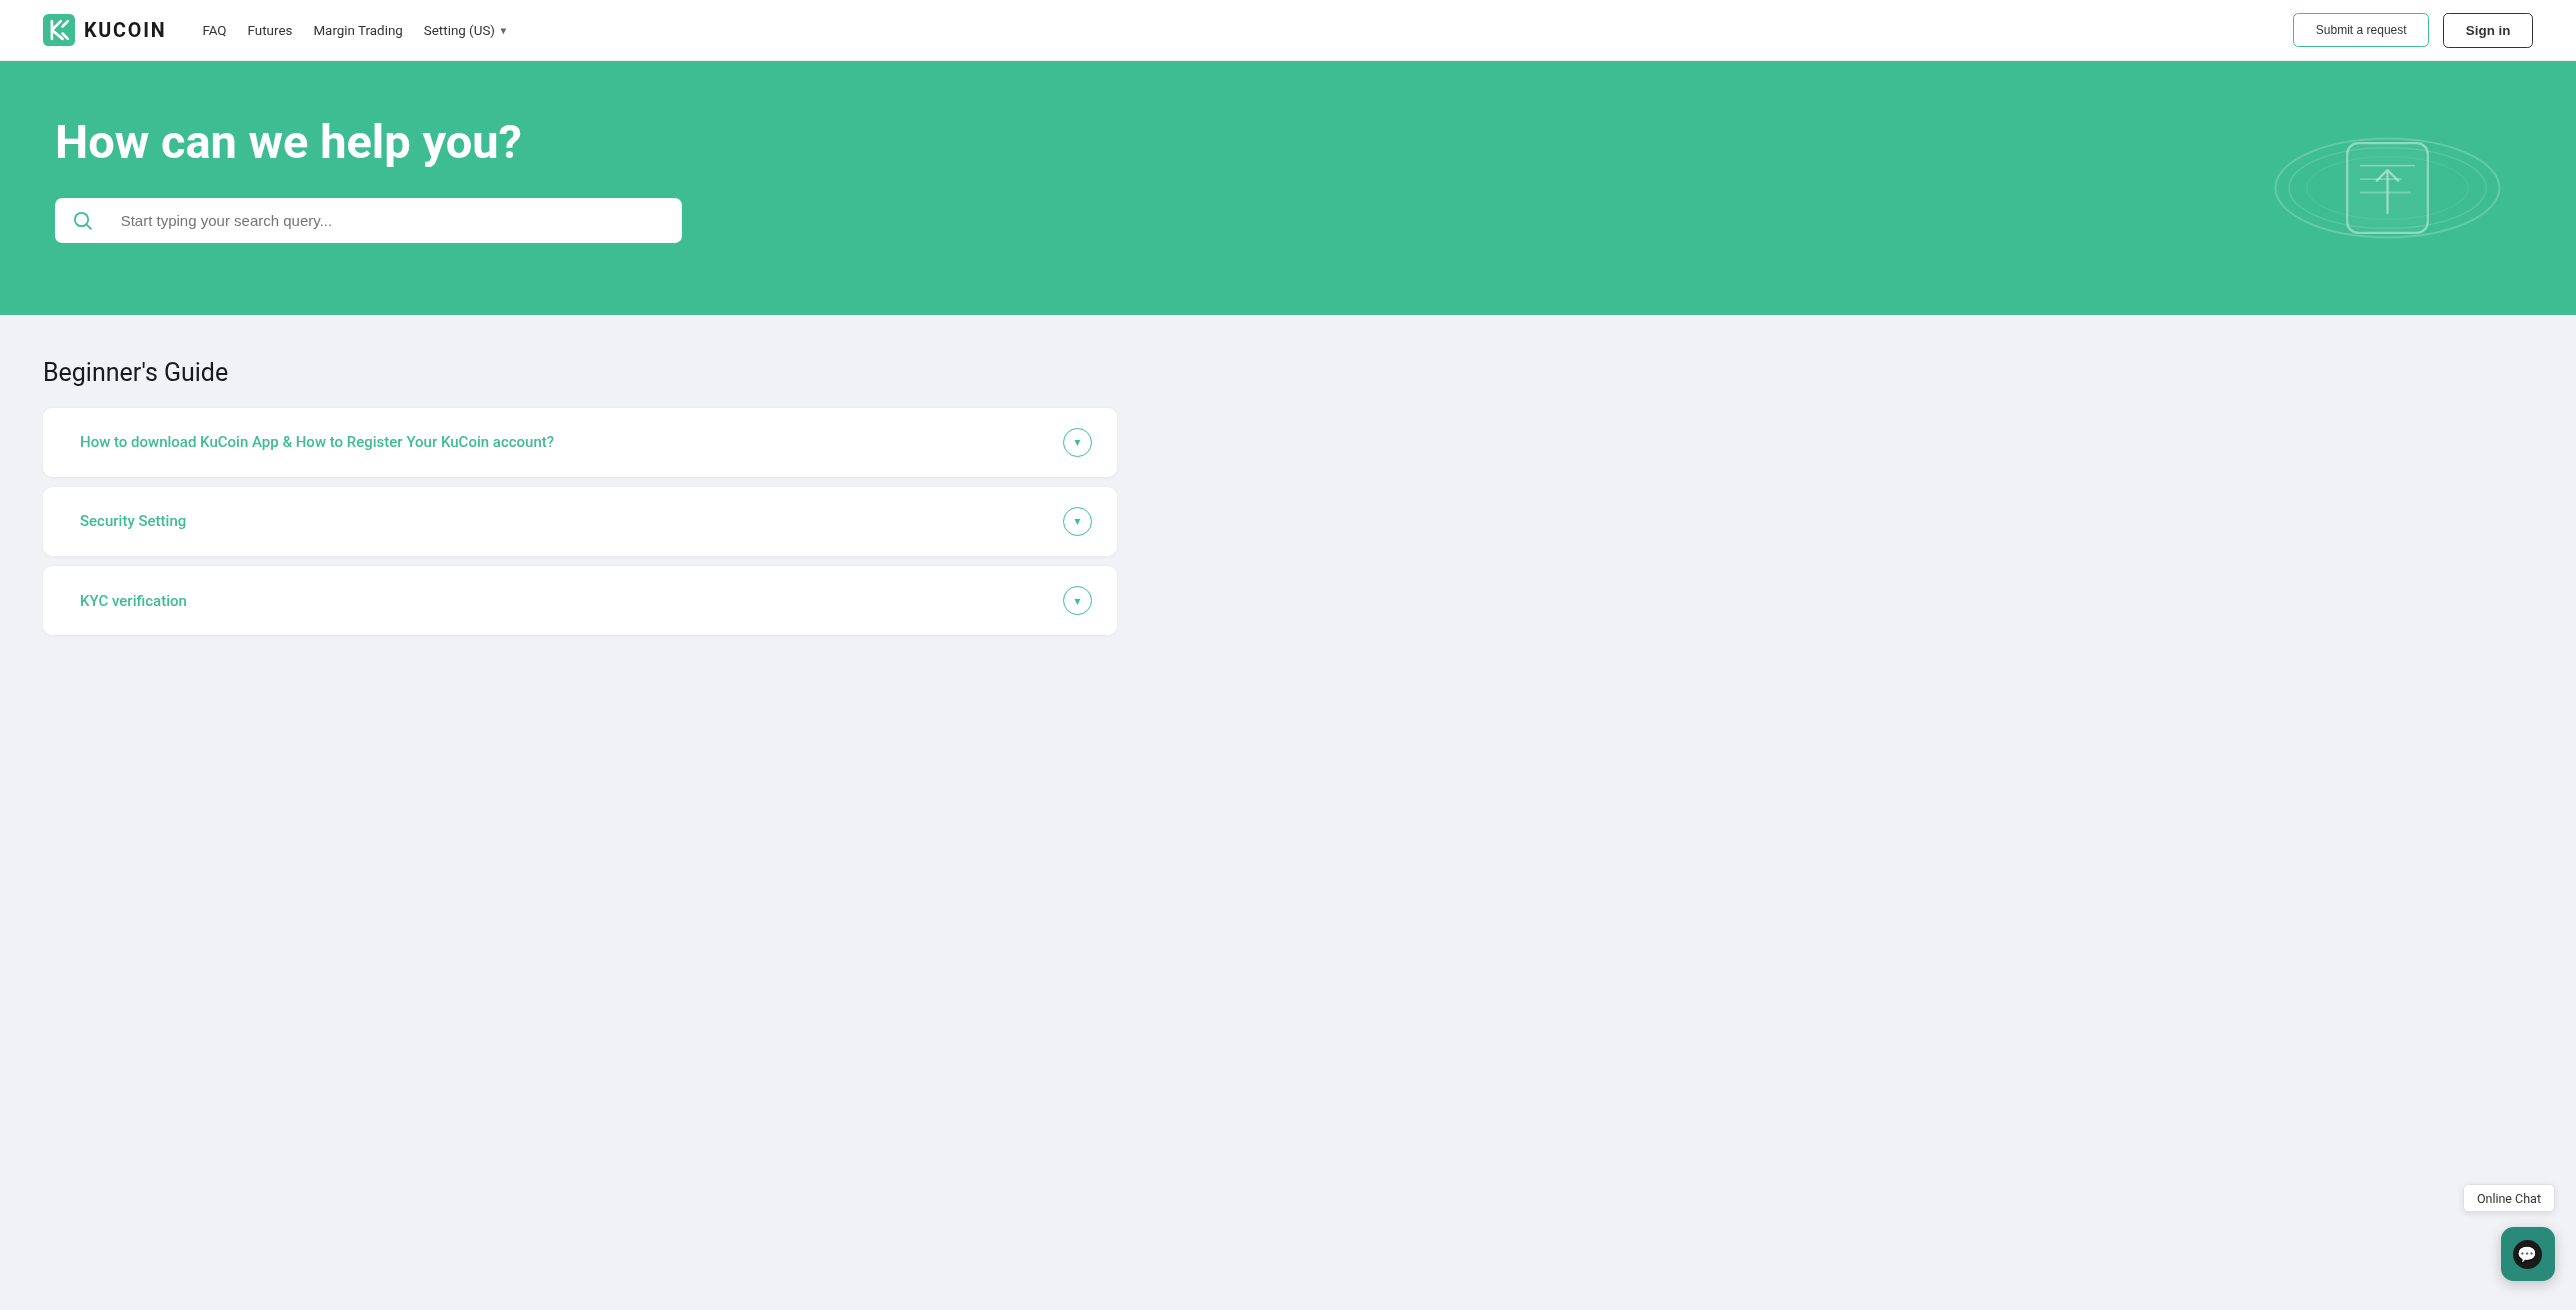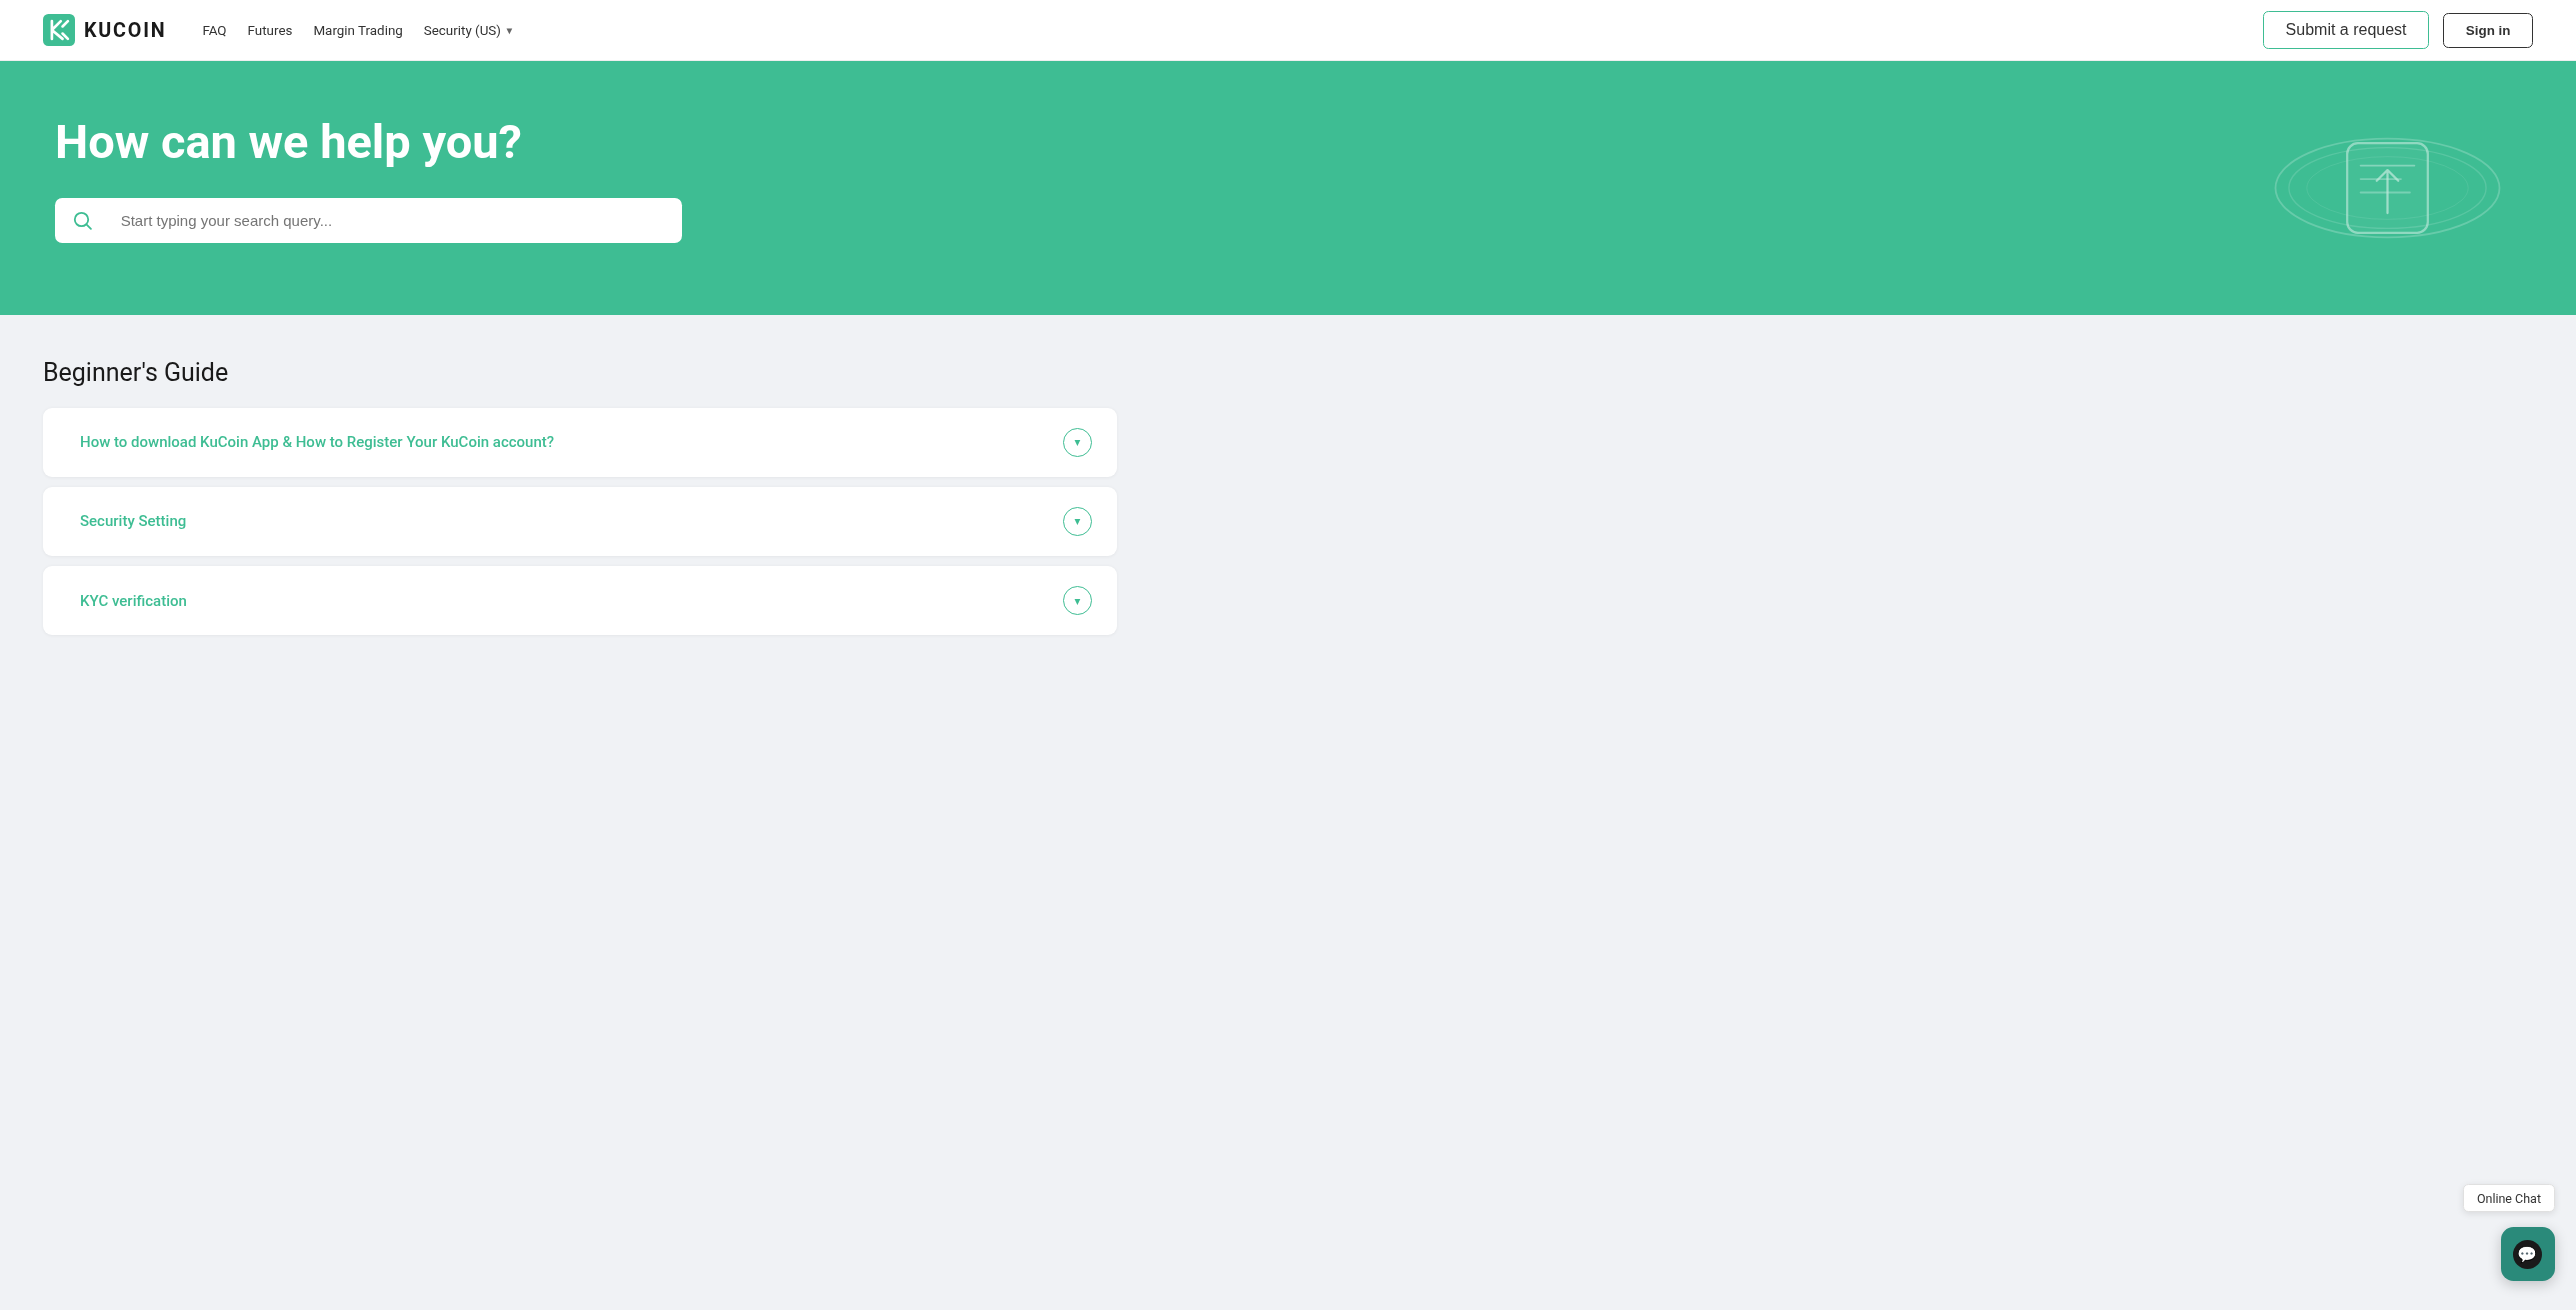--- a/index.html
+++ b/index.html
@@ -84,21 +84,21 @@
       gap: 14.3px;
       margin-left: auto;
     }
 
     .btn-submit {
       padding: 9px 21.5px;
       border: 1.3px solid #3ebd93;
       border-radius: 5.4px;
       background: transparent;
       color: #333;
-      font-size: 16px;
+      font-size: 12px;
       cursor: pointer;
       font-weight: 500;
       margin-left: 40px;
     }
 
     .btn-signin {
       padding: 9px 21.5px;
       border: 1.8px solid #333;
       border-radius: 5.4px;
       background: #fff;
@@ -284,21 +284,21 @@
       </svg>
     </span>
     <span class="logo-text">KUCOIN</span>
   </div>
 
   <div class="nav-links">
     <a class="nav-link">FAQ</a>
     <a class="nav-link">Futures</a>
     <a class="nav-link">Margin Trading</a>
     <div class="lang-selector">
-      <span>Security (US)</span>
+      <span>Setting (US)</span>
       <span class="lang-arrow">▼</span>
     </div>
   </div>
 
   <div class="nav-actions">
     <button class="btn-submit">Submit a request</button>
     <button class="btn-signin">Sign in</button>
   </div>
 </nav>
 

